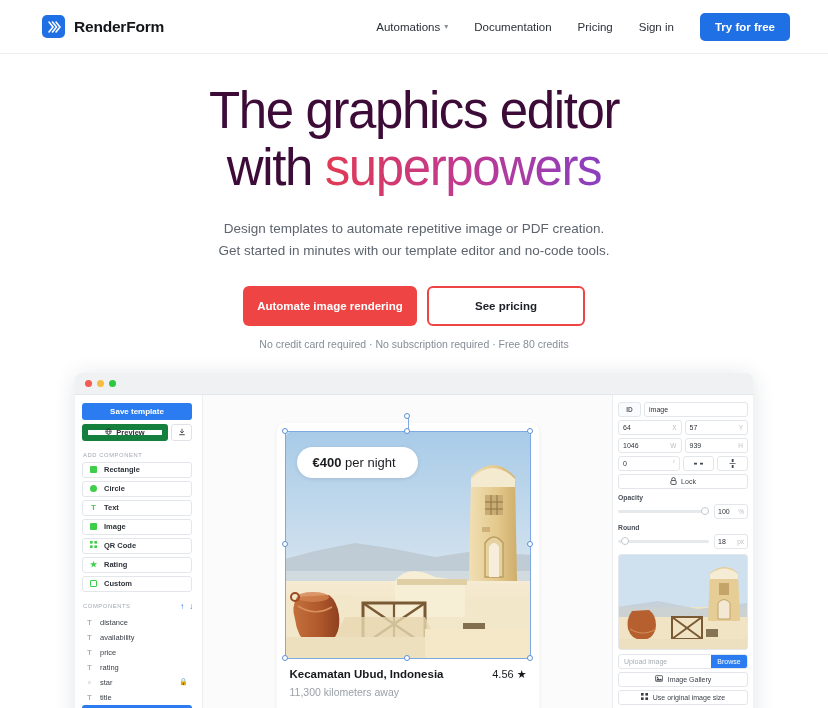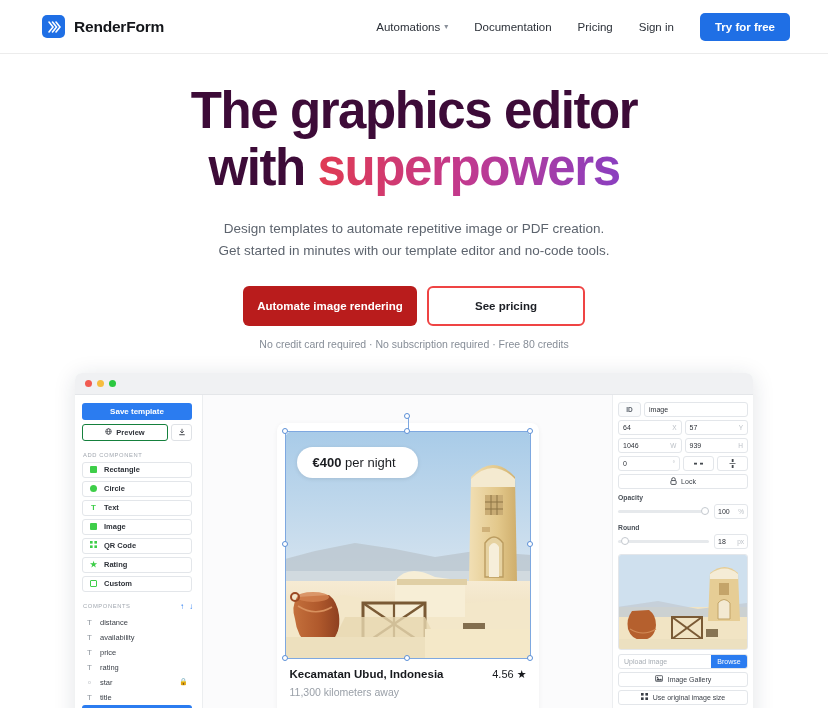--- a/index.html
+++ b/index.html
@@ -40,37 +40,37 @@
   .caret { font-size: 8px; color: #8a9099; }
   .nav-cta {
     background: #1f6fe5; color: #fff; font-size: 11.5px; font-weight: bold;
     border: none; border-radius: 5px; padding: 8px 15px; cursor: pointer;
     white-space: nowrap;
   }
 
   
   .hero { width: 828px; text-align: center; padding-top: 28px; }
   .hero-title {
-    font-size: 51px; line-height: 1.12; font-weight: bold;
+    font-size: 51px; line-height: 1.12; font-weight: normal;
     color: #3d0b38; letter-spacing: -1.4px;
   }
   .grad {
     background: linear-gradient(90deg, #e03b52 0%, #c2398e 48%, #8a3fc0 100%);
     -webkit-background-clip: text; background-clip: text; color: transparent;
   }
   .hero-sub {
     margin-top: 22px;
     font-size: 13.5px; line-height: 1.65; color: #5d646e;
   }
   .hero-buttons {
     margin-top: 23px;
     display: flex; justify-content: center; gap: 10px;
   }
   .btn-primary {
-    background: #b91c1c; color: #fff; border: none; border-radius: 6px;
+    background: #ef4444; color: #fff; border: none; border-radius: 6px;
     font-size: 11.5px; font-weight: bold; padding: 12px 0; width: 174px;
     cursor: pointer;
   }
   .btn-secondary {
     background: #fff; color: #1c1f25; border: 2px solid #ef4444; border-radius: 6px;
     font-size: 11.5px; font-weight: bold; padding: 12px 0; width: 158px;
     cursor: pointer;
   }
   .hero-note { margin-top: 12px; font-size: 10.5px; color: #868d97; }
 
@@ -98,21 +98,21 @@
     width: 128px; padding: 8px 6px 0 7px; background: #fff;
     border-right: 1px solid #eceef0;
   }
   .save-btn {
     width: 110px; height: 17px; background: #2b7cf0; color: #fff;
     font-size: 8px; font-weight: bold; border: none; border-radius: 3px;
     cursor: pointer; display: block; text-align: center;
   }
   .preview-row { display: flex; gap: 3px; margin-top: 4px; }
   .preview-btn {
-    width: 86px; height: 17px; background: #fff; border: 1px solid #15803d;
+    width: 86px; height: 17px; background: #fff; border: 6px solid #15803d;
     border-radius: 3px; font-size: 7.5px; font-weight: bold; color: #2d3138;
     display: flex; align-items: center; justify-content: center; gap: 4px;
     cursor: pointer;
   }
   .icon-btn {
     width: 21px; height: 17px; background: #fff; border: 1px solid #dfe2e6;
     border-radius: 3px; display: flex; align-items: center; justify-content: center;
     cursor: pointer;
   }
   .section-label {

